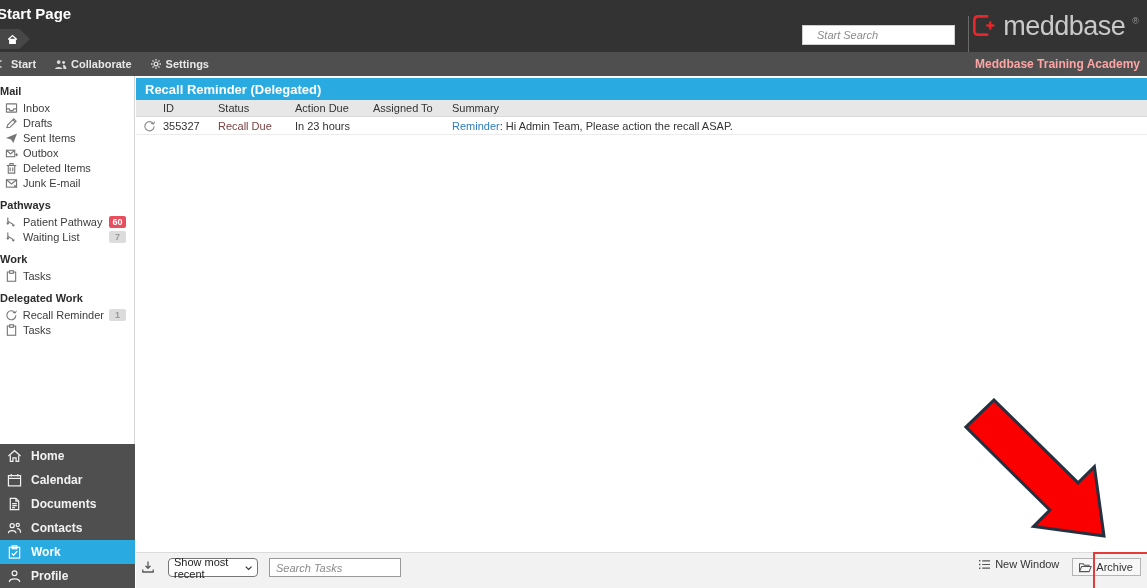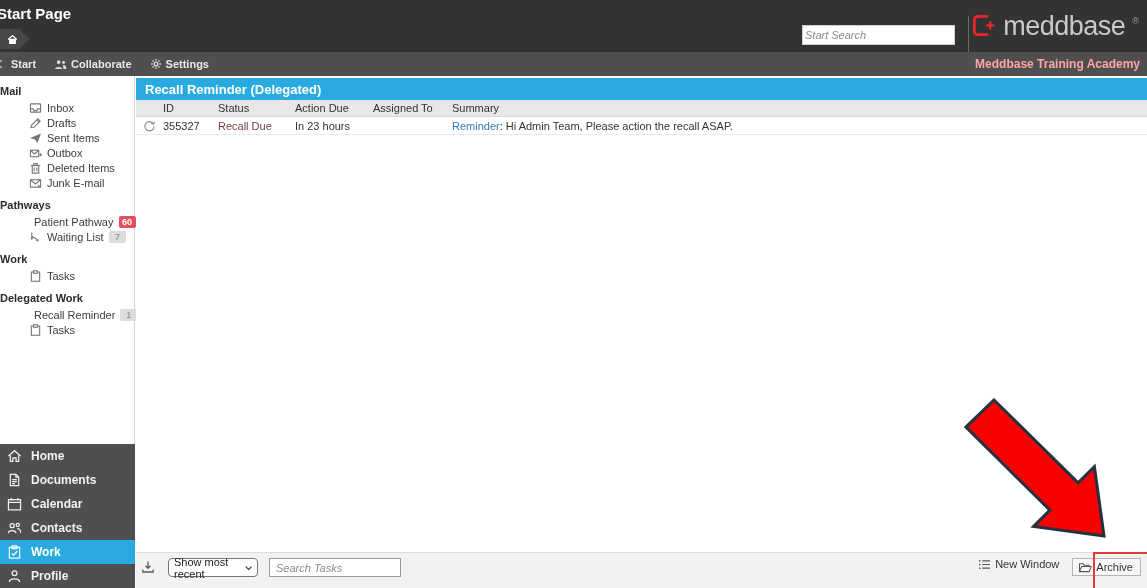--- a/index.html
+++ b/index.html
@@ -7,41 +7,41 @@
   body { font-family: "Liberation Sans", sans-serif; }
   #screen { position:relative; width:1147px; height:588px; overflow:hidden; background:#fff; }
 
   
   .top-header { position:absolute; left:0; top:0; width:100%; height:52px; background:#333333; }
   .page-title { position:absolute; left:-3px; top:5px; color:#ffffff; font-size:15px; font-weight:bold; }
   .crumb-tab { position:absolute; left:-8px; top:29px; width:38px; height:20px; background:#474747;
                clip-path:polygon(0 0,72% 0,100% 50%,72% 100%,0 100%); display:flex; align-items:center; justify-content:center; }
   .crumb-tab svg { margin-left:2px; }
   .start-search { position:absolute; right:192px; top:25px; width:153px; height:20px; border:1px solid #cfcfcf;
-                  background:#ffffff; font-size:11px; font-style:italic; color:#333; padding:0 2px; font-family:"Liberation Sans",sans-serif; }
+                  background:#ffffff; font-size:11px; font-style:italic; color:#333; padding:0 14px; font-family:"Liberation Sans",sans-serif; }
   .start-search::placeholder { color:#8a8a8a; font-style:italic; }
   .logo-divider { position:absolute; right:178px; top:16px; width:1px; height:36px; background:#6a6a6a; }
   .logo { position:absolute; right:8px; top:13px; display:flex; align-items:flex-start; gap:7px; }
   .logo-text { color:#c9c9c9; font-size:27px; line-height:26px; letter-spacing:-0.5px; }
   .logo-reg { color:#9f9f9f; font-size:9px; margin-top:3px; }
 
   
   .toolbar { position:absolute; left:0; top:52px; width:100%; height:24px; background:#4f4f4f;
              display:flex; align-items:center; gap:18px; padding-left:2px; }
   .tool-item { display:flex; align-items:center; gap:4px; color:#e8e8e8; font-size:11px; font-weight:bold; cursor:default; }
   .tool-item.first { margin-left:-4px; }
   .toolbar-right { position:absolute; right:7px; top:0; height:24px; display:flex; align-items:center;
                    color:#fca5a5; font-size:12px; font-weight:bold; }
 
   
   .sidebar { position:absolute; left:0; top:76px; width:135px; bottom:0; background:#ffffff; border-right:1px solid #d5d5d5; }
   .side-list { padding:9px 4px 0 0; }
   .side-section-title { margin:0 0 3px -3px; padding-left:3px; font-size:11px; font-weight:bold; color:#2b2b2b; }
   .side-section { margin-bottom:9px; }
-  .side-item { display:flex; align-items:center; gap:5px; padding:1.5px 4px 1.5px 5px; font-size:11px; color:#3c3c3c; cursor:default;margin-left:24px; }
+  .side-item { display:flex; align-items:center; gap:5px; padding:1.5px 4px 1.5px 5px; font-size:11px; color:#3c3c3c; cursor:default; }
   .side-item .lbl { white-space:nowrap; }
   .badge { margin-left:auto; min-width:17px; text-align:center; font-size:9px; font-weight:bold;
            padding:1px 3px; border-radius:2px; }
   .badge.red { background:#e84f5e; color:#fff; }
   .badge.gray { background:#dcdcdc; color:#9a9a9a; }
 
   
   .bottom-nav { position:absolute; left:0; bottom:0; width:135px; background:#4f4f4f; }
   .nav-item { height:24px; display:flex; align-items:center; gap:9px; padding-left:7px;
               color:#f2f2f2; font-size:12px; font-weight:bold; cursor:default; }
@@ -237,33 +237,33 @@
     <div class="bottom-nav">
       <div class="nav-item">
         <svg width="15" height="14" viewBox="0 0 16 15" fill="none" stroke="#f2f2f2" stroke-width="1.3">
             <path d="M1.5 7.5 L8 1.8 L14.5 7.5"></path>
             <path d="M3.5 6.6 V13.2 H6.3 V9.5 H9.7 V13.2 H12.5 V6.6"></path>
           </svg>
         <span>Home</span>
       </div>
       <div class="nav-item">
         <svg width="15" height="14" viewBox="0 0 16 15" fill="none" stroke="#f2f2f2" stroke-width="1.3">
+            <rect x="1.5" y="2.8" width="13" height="11"></rect>
+            <path d="M1.5 5.8 H14.5"></path>
+            <path d="M4.5 1 V3.8 M11.5 1 V3.8"></path>
+          </svg>
+        <span>Calendar</span>
+      </div>
+      <div class="nav-item">
+        <svg width="15" height="14" viewBox="0 0 16 15" fill="none" stroke="#f2f2f2" stroke-width="1.3">
             <path d="M3.5 1.5 H9.5 L12.5 4.5 V13.5 H3.5 Z"></path>
             <path d="M9.5 1.5 V4.5 H12.5"></path>
             <path d="M5.5 7 H10.5 M5.5 9.2 H10.5 M5.5 11.4 H8.5"></path>
           </svg>
         <span>Documents</span>
-      </div>
-      <div class="nav-item">
-        <svg width="15" height="14" viewBox="0 0 16 15" fill="none" stroke="#f2f2f2" stroke-width="1.3">
-            <rect x="1.5" y="2.8" width="13" height="11"></rect>
-            <path d="M1.5 5.8 H14.5"></path>
-            <path d="M4.5 1 V3.8 M11.5 1 V3.8"></path>
-          </svg>
-        <span>Calendar</span>
       </div>
       <div class="nav-item">
         <svg width="15" height="14" viewBox="0 0 16 15" fill="none" stroke="#f2f2f2" stroke-width="1.3">
             <circle cx="5.5" cy="5" r="2.2"></circle>
             <path d="M1.5 13 C1.5 9.5 9.5 9.5 9.5 13"></path>
             <circle cx="11.5" cy="4.2" r="1.7"></circle>
             <path d="M10.8 8.2 C13 8.2 14.5 9.8 14.5 12.5"></path>
           </svg>
         <span>Contacts</span>
       </div>

